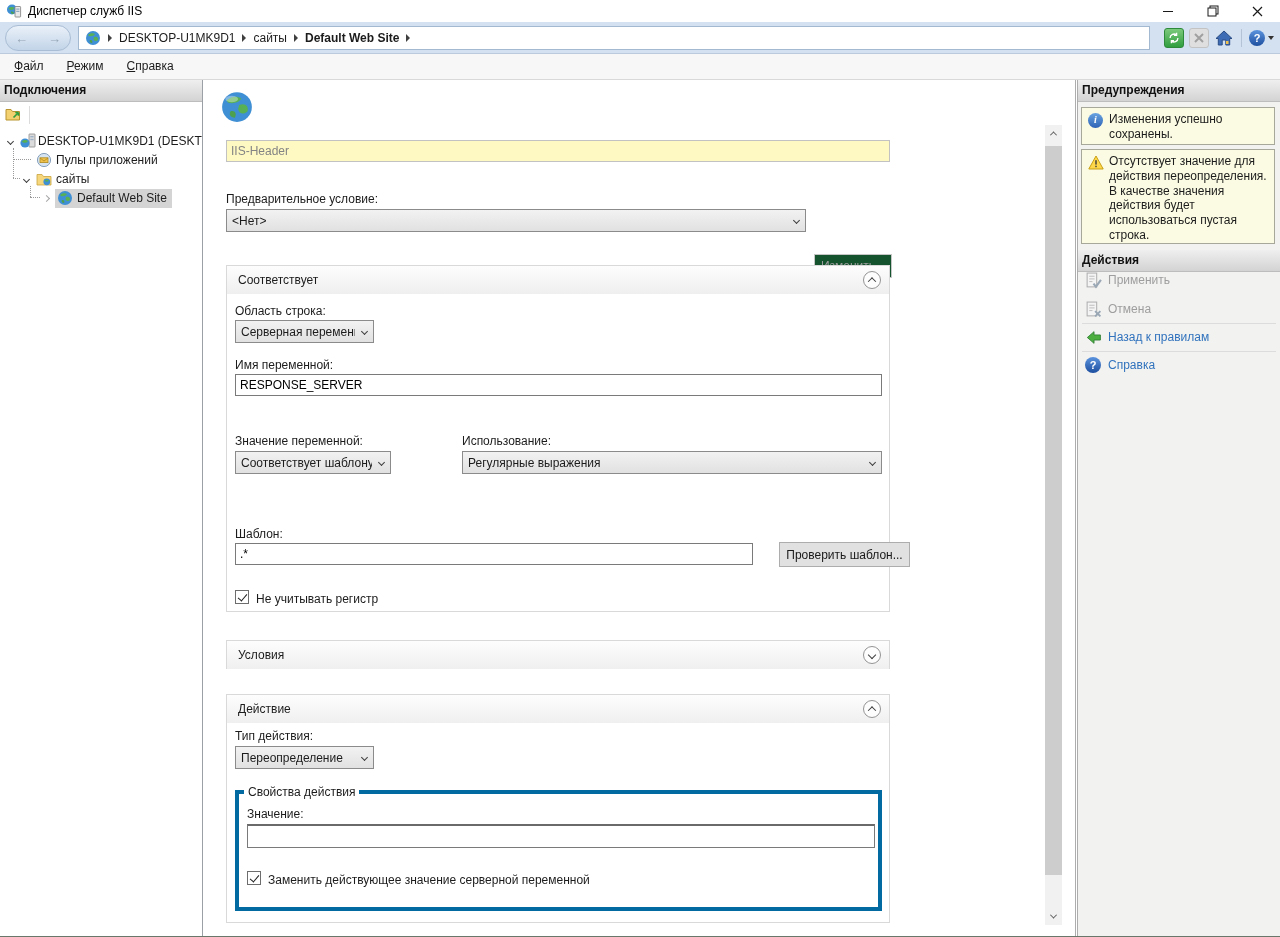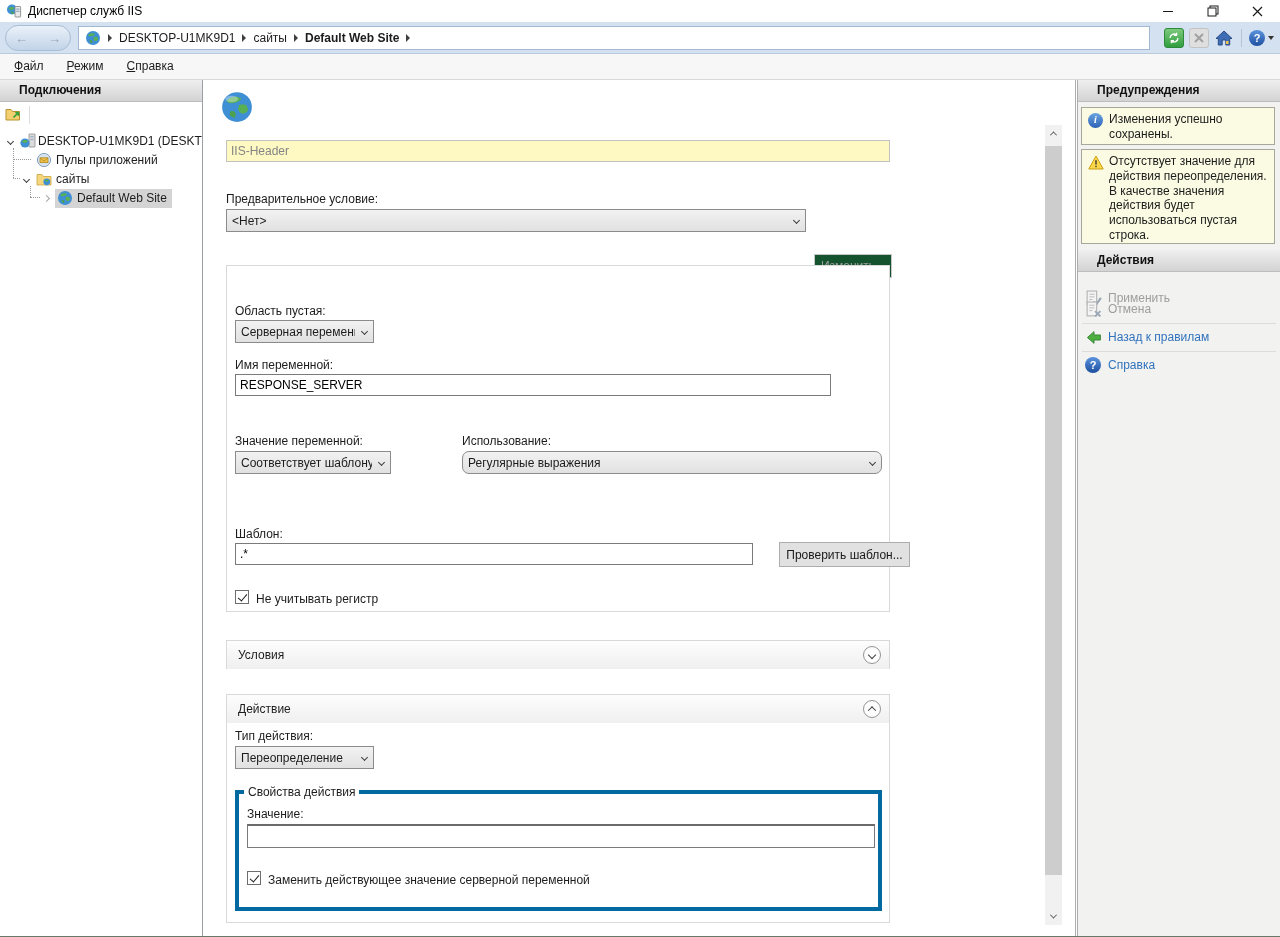--- a/index.html
+++ b/index.html
@@ -32,21 +32,21 @@
   .addr-divider { width:1px; height:18px; background:#b4c4d6; margin:0 2px; }
   .help-circle { width:16px; height:16px; border-radius:50%; background:linear-gradient(#5b93dd,#1e4fa0); color:#fff; font-size:11px; font-weight:bold; display:flex; align-items:center; justify-content:center; }
   .caret-down { width:0; height:0; border-top:4px solid #333; border-left:3.5px solid transparent; border-right:3.5px solid transparent; margin-left:3px; }
 
   
   .menubar { position:absolute; left:0; top:54px; width:1280px; height:26px; background:#f7f7f7; border-bottom:1px solid #d9d9d9; display:flex; align-items:center; }
   .menu-item { padding:0 9px; margin-left:5px; line-height:25px; }
   .menu-item::first-letter { text-decoration:underline; }
 
   
-  .panel-header { height:22px; background:linear-gradient(#efefef,#d3d3d3); border-bottom:1px solid #bdbdbd; font-weight:bold; line-height:21px; padding-left:19px; color:#111; }
+  .panel-header { height:22px; background:linear-gradient(#efefef,#d3d3d3); border-bottom:1px solid #bdbdbd; font-weight:bold; line-height:21px; padding-left:4px; color:#111; }
 
   
   .sidebar { position:absolute; left:0; top:80px; width:203px; height:856px; background:#fff; border-right:1px solid #9aa0a6; }
   .sb-toolbar { position:relative; height:26px; background:#fff; }
   .sb-toolbar svg { position:absolute; left:5px; top:4px; }
   .sb-tb-sep { position:absolute; left:29px; top:4px; width:1px; height:18px; background:#dcdcdc; }
   .tree { position:relative; padding-top:4px; }
   .tree-row { position:relative; height:19px; white-space:nowrap; overflow:hidden; }
   .tree-row .exp { position:absolute; top:3px; width:12px; height:12px; display:flex; align-items:center; justify-content:center; }
   .tree-row .t-icon { position:absolute; top:1px; width:16px; height:16px; }
@@ -275,35 +275,41 @@
     <input class="txt" style="left: 22px; top: 60px; width: 664px;" disabled="" value="IIS-Header">
 
     <label class="form-label" style="left:22px; top:112px;">Предварительное условие:</label>
     <div class="combo" style="left:22px; top:129px; width:580px;">
       <span class="val">&lt;Нет&gt;</span>
       <span class="c-arrow chev down sm"></span>
     </div>
     <button class="btn disabled" style="left:610px; top:129px; width:78px; height:24px;">Изменить...</button>
 
     <div class="section" style="top:185px; height:347px;">
-      <label class="form-label" style="left:8px; top:38px;">Область пустая:</label>
+      <div class="sec-header">
+        <span class="sec-title">Соответствует</span>
+        <span class="sec-chevron">
+            <span class="chev up"></span>
+          </span>
+      </div>
+      <label class="form-label" style="left:8px; top:38px;">Область строка:</label>
       <div class="combo" style="left:8px; top:54px; width:139px;">
         <span class="val">Серверная переменн</span>
         <span class="c-arrow chev down sm"></span>
       </div>
       <label class="form-label" style="left:8px; top:92px;">Имя переменной:</label>
-      <input class="txt" style="left: 8px; top: 108px; width: 596px;" value="RESPONSE_SERVER">
+      <input class="txt" style="left: 8px; top: 108px; width: 647px;" value="RESPONSE_SERVER">
 
       <label class="form-label" style="left:8px; top:168px;">Значение переменной:</label>
       <div class="combo" style="left:8px; top:185px; width:156px;">
         <span class="val">Соответствует шаблону</span>
         <span class="c-arrow chev down sm"></span>
       </div>
       <label class="form-label" style="left:235px; top:168px;">Использование:</label>
-      <div class="combo" style="left:235px; top:185px; width:420px;border-radius:7px;">
+      <div class="combo" style="left:235px; top:185px; width:420px;">
         <span class="val">Регулярные выражения</span>
         <span class="c-arrow chev down sm"></span>
       </div>
 
       <label class="form-label" style="left:8px; top:261px;">Шаблон:</label>
       <input class="txt" style="left: 8px; top: 277px; width: 518px;" value=".*">
       <button class="btn" style="left:552px; top:276px; width:131px; height:25px;">Проверить шаблон...</button>
 
       <span class="checkbox checked" style="left:8px; top:324px;"></span>
       <label class="form-label" style="left:29px; top:326px;">Не учитывать регистр</label>
@@ -364,21 +370,21 @@
             <path d="M8 1 L15.2 14 H0.8 Z" fill="#ffd84a" stroke="#c79f13"></path>
             <rect x="7.3" y="5.2" width="1.4" height="4.4" fill="#3a3a3a"></rect>
             <rect x="7.3" y="10.7" width="1.4" height="1.5" fill="#3a3a3a"></rect>
           </svg>
       </span>
       <span>Отсутствует значение для действия переопределения. В качестве значения действия будет использоваться пустая строка.</span>
     </div>
 
     <div class="panel-header abs" style="top:170px; left:0; width:202px;">Действия</div>
 
-    <div class="action-row disabled" style="top:208px;">
+    <div class="action-row disabled" style="top:190px;">
       <span class="ar-icon">
         <svg width="17" height="17" viewBox="0 0 16 16">
             <rect x="2" y="1" width="9" height="13" fill="#f4f4f4" stroke="#b0b0b0"></rect>
             <line x1="4" y1="4" x2="9" y2="4" stroke="#c0c0c0"></line>
             <line x1="4" y1="6.5" x2="9" y2="6.5" stroke="#c0c0c0"></line>
             <line x1="4" y1="9" x2="7" y2="9" stroke="#c0c0c0"></line>
             <path d="M8 11 L10.3 13.8 L15 7.5" stroke="#9aa7b5" stroke-width="2" fill="none"></path>
           </svg>
       </span>
       <span class="ar-label">Применить</span>

